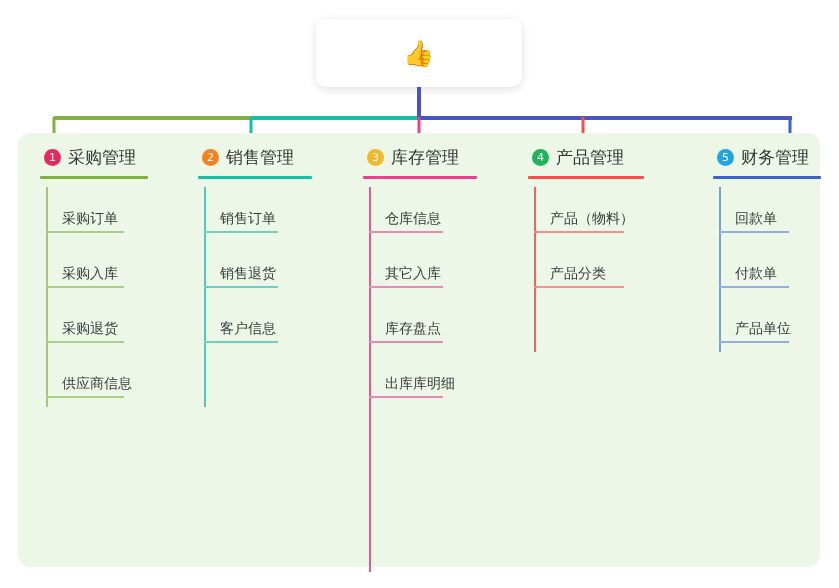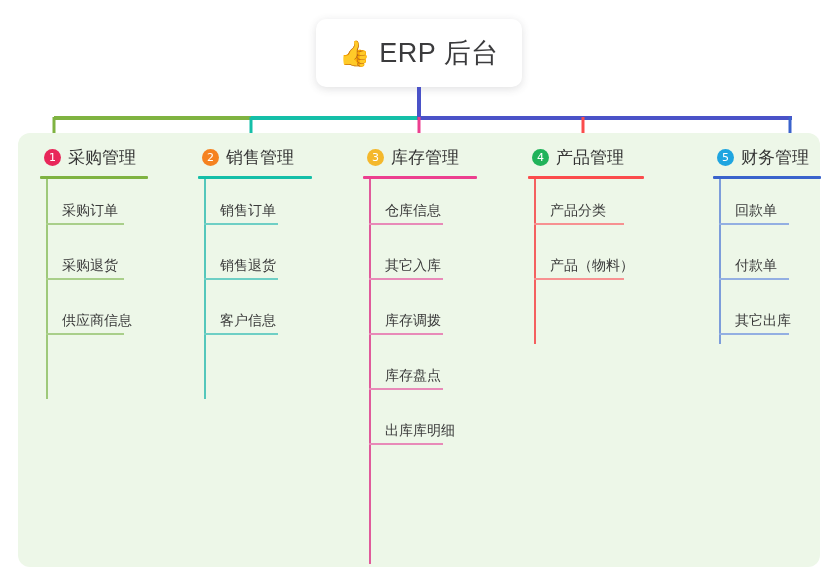--- a/index.html
+++ b/index.html
@@ -100,21 +100,21 @@
     color: #333333;
   }
   .head-rule {
     height: 3px;
     margin-top: 7px;
     border-radius: 1px;
   }
 
   .items {
     position: relative;
-    margin-top: 0;
+    margin-top: 8px;
     padding-left: 0;
   }
   .spine {
     position: absolute;
     left: 6px;
     top: 0;
     width: 2px;
   }
   .item {
     position: relative;
@@ -136,21 +136,20 @@
     height: 1.6px;
   }
 </style>
 </head>
 <body>
 
 <div id="root">
 
   <div class="title-card">
     <span class="title-emoji">👍</span>
-    <span class="title-text">ERP 后台</span>
   </div>
 
   <svg id="wires" width="839" height="588" viewBox="0 0 839 588">
     <line x1="419" y1="87" x2="419" y2="118" stroke="#4a52c8" stroke-width="4"></line>
     <line x1="54" y1="118" x2="253" y2="118" stroke="#7fb341" stroke-width="4"></line>
     <line x1="251" y1="118" x2="421" y2="118" stroke="#15bfa8" stroke-width="4"></line>
     <line x1="417" y1="118" x2="792" y2="118" stroke="#4a52c8" stroke-width="4"></line>
     <line x1="54" y1="117" x2="54" y2="146" stroke="#7fb341" stroke-width="3"></line>
     <line x1="251" y1="117" x2="251" y2="146" stroke="#15bfa8" stroke-width="3"></line>
     <line x1="419" y1="117" x2="419" y2="146" stroke="#ec3f8f" stroke-width="3"></line>
@@ -167,20 +166,24 @@
           <span class="col-title">采购管理</span>
         </div>
         <div class="head-rule" style="background: rgb(127, 179, 65); width: 108px;"></div>
         <div class="items">
           <div class="spine" style="background: rgb(158, 201, 122); height: 220px;"></div>
           <div class="item">
             <span class="item-label">采购订单</span>
             <div class="item-rule" style="background: rgb(169, 207, 138); width: 78px;"></div>
           </div>
           <div class="item">
+            <span class="item-label">采购入库</span>
+            <div class="item-rule" style="background: rgb(169, 207, 138); width: 78px;"></div>
+          </div>
+          <div class="item">
             <span class="item-label">采购退货</span>
             <div class="item-rule" style="background: rgb(169, 207, 138); width: 78px;"></div>
           </div>
           <div class="item">
             <span class="item-label">供应商信息</span>
             <div class="item-rule" style="background: rgb(169, 207, 138); width: 78px;"></div>
           </div>
         </div>
       </div>
       <div class="column" style="left: 198px;">
@@ -215,68 +218,64 @@
           <div class="spine" style="background: rgb(224, 90, 155); height: 385px;"></div>
           <div class="item">
             <span class="item-label">仓库信息</span>
             <div class="item-rule" style="background: rgb(232, 138, 184); width: 74px;"></div>
           </div>
           <div class="item">
             <span class="item-label">其它入库</span>
             <div class="item-rule" style="background: rgb(232, 138, 184); width: 74px;"></div>
           </div>
           <div class="item">
-            <span class="item-label">库存调拨</span>
-            <div class="item-rule" style="background: rgb(232, 138, 184); width: 74px;"></div>
-          </div>
-          <div class="item">
             <span class="item-label">库存盘点</span>
             <div class="item-rule" style="background: rgb(232, 138, 184); width: 74px;"></div>
           </div>
           <div class="item">
             <span class="item-label">出库库明细</span>
             <div class="item-rule" style="background: rgb(232, 138, 184); width: 74px;"></div>
           </div>
         </div>
       </div>
       <div class="column" style="left: 528px;">
         <div class="col-head">
           <span class="badge" style="background: rgb(32, 179, 90);">4</span>
           <span class="col-title">产品管理</span>
         </div>
         <div class="head-rule" style="background: rgb(251, 76, 76); width: 116px;"></div>
         <div class="items">
           <div class="spine" style="background: rgb(244, 96, 95); height: 165px;"></div>
           <div class="item">
+            <span class="item-label">产品（物料）</span>
+            <div class="item-rule" style="background: rgb(247, 145, 145); width: 90px;"></div>
+          </div>
+          <div class="item">
             <span class="item-label">产品分类</span>
             <div class="item-rule" style="background: rgb(247, 145, 145); width: 90px;"></div>
           </div>
-          <div class="item">
-            <span class="item-label">产品（物料）</span>
-            <div class="item-rule" style="background: rgb(247, 145, 145); width: 90px;"></div>
-          </div>
         </div>
       </div>
       <div class="column" style="left: 713px;">
         <div class="col-head">
           <span class="badge" style="background: rgb(31, 165, 224);">5</span>
           <span class="col-title">财务管理</span>
         </div>
         <div class="head-rule" style="background: rgb(58, 99, 204); width: 108px;"></div>
         <div class="items">
           <div class="spine" style="background: rgb(125, 157, 219); height: 165px;"></div>
           <div class="item">
             <span class="item-label">回款单</span>
             <div class="item-rule" style="background: rgb(147, 175, 226); width: 70px;"></div>
           </div>
           <div class="item">
             <span class="item-label">付款单</span>
             <div class="item-rule" style="background: rgb(147, 175, 226); width: 70px;"></div>
           </div>
           <div class="item">
-            <span class="item-label">其它出库</span>
+            <span class="item-label">产品单位</span>
             <div class="item-rule" style="background: rgb(147, 175, 226); width: 70px;"></div>
           </div>
         </div>
       </div>
     </div>
 
 </div>
 
 </body></html>

